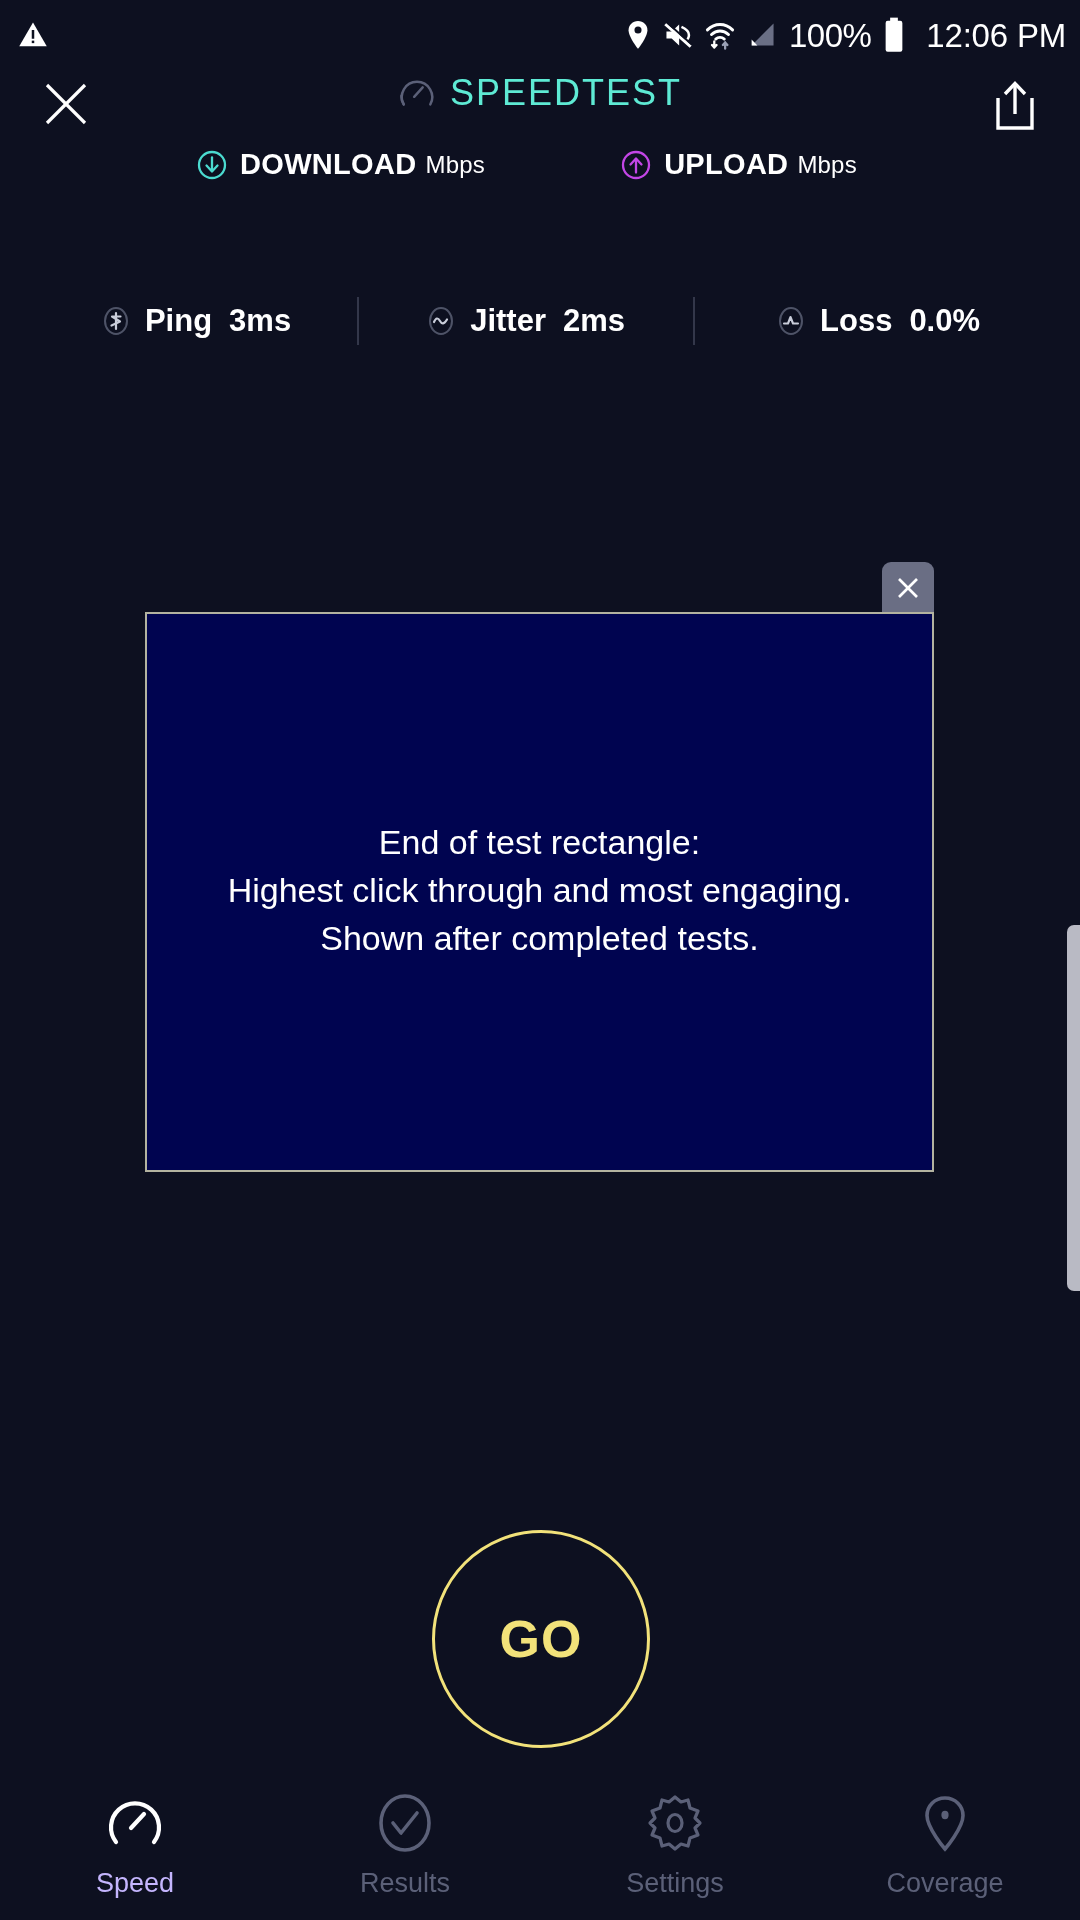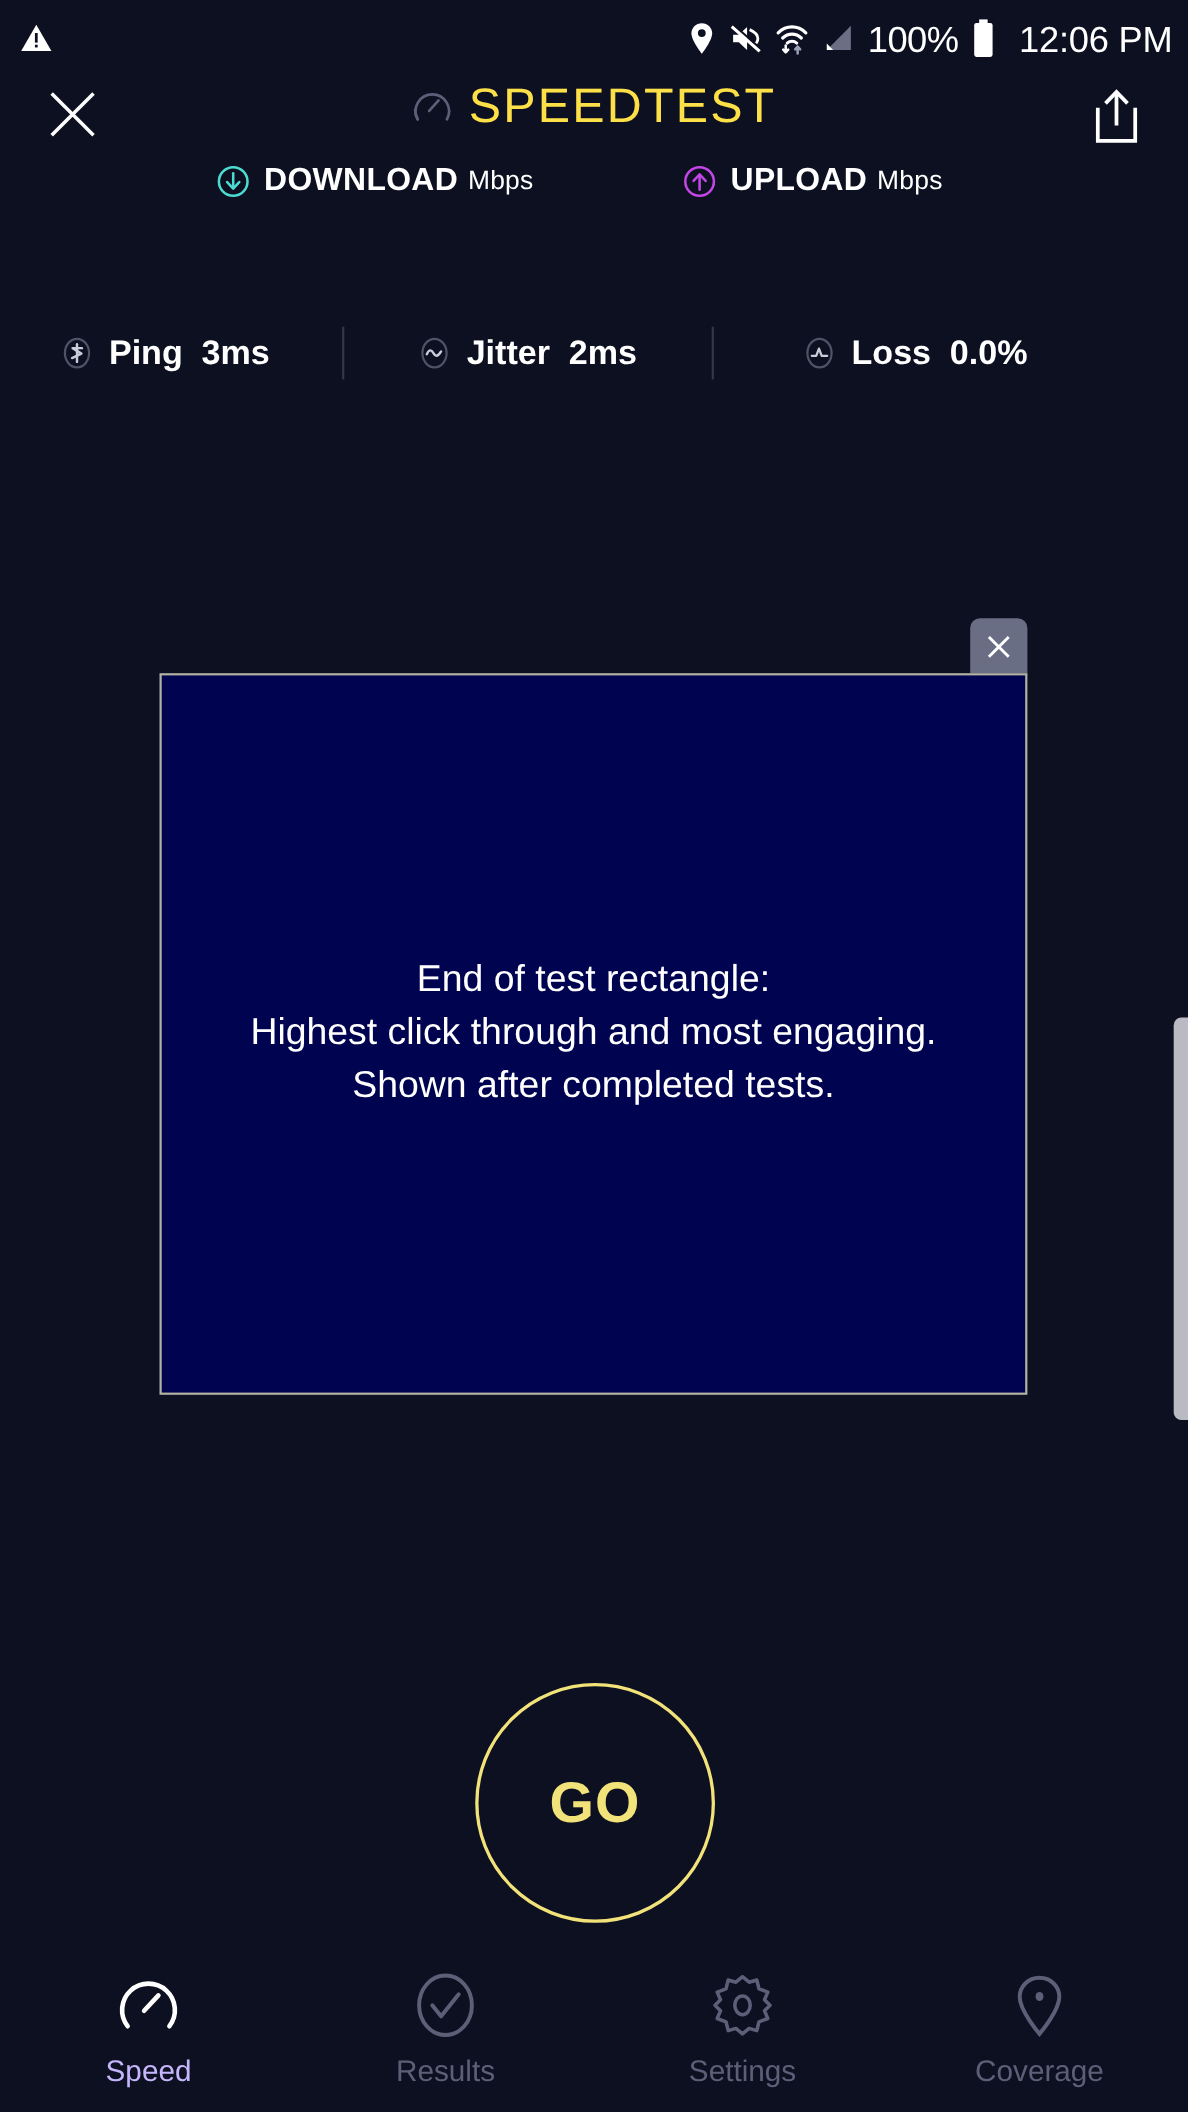--- a/index.html
+++ b/index.html
@@ -42,22 +42,22 @@
   }
   .close-x {
     position:absolute; left:42px; top:22px;
     width:48px; height:48px; cursor:pointer;
   }
   .brand {
     position:absolute; left:0; top:14px; width:1080px;
     display:flex; align-items:center; justify-content:center; gap:14px;
   }
   .brand-text {
-    font-size:44px; letter-spacing:2.0px; font-weight:400;
-    color:#fde047;
+    font-size:36px; letter-spacing:2.0px; font-weight:400;
+    color:#5eead4;
   }
   .share-btn {
     position:absolute; right:40px; top:22px;
     width:50px; height:54px; cursor:pointer;
   }
 
   
   .results { position:absolute; top:148px; left:0; width:1080px; }
   .labels-row {
     display:flex; justify-content:center; align-items:center;gap:18px;
@@ -80,21 +80,21 @@
     width:380px; text-align:center;
     font-family:"DejaVu Sans Condensed","Liberation Sans",sans-serif;
     font-size:118px; font-weight:300; color:#ffffff;
     line-height:1.0; letter-spacing:-1px;
     transform:scaleX(0.62);
   }
 
   
   .pjl {
     position:absolute; top:297px; left:0; width:1080px;
-    display:flex; align-items:center; 
+    display:flex; align-items:center; justify-content:center;
   }
   .pjl-cell {
     display:flex; align-items:center; gap:13px;
     font-size:31px; color:#ffffff;
   }
   .pjl-cell .name { font-weight:700; }
   .pjl-cell .num  { font-weight:700; margin-left:4px; }
   .pjl-sep {
     width:2px; height:48px; background:#33374a;
   }
@@ -108,21 +108,21 @@
   .ad-close {
     position:absolute; left:737px; top:0;
     width:52px; height:52px;
     background:#6a6e84;
     border-radius:9px 9px 0 0;
     cursor:pointer;
     display:flex; align-items:center; justify-content:center;
   }
   .ad-rect {
     position:absolute; left:0; top:50px;
-    width:789px; height:656px;
+    width:789px; height:560px;
     background:#000450;
     border:2px solid #b3b3a0;
     display:flex; align-items:center; justify-content:center;
   }
   .ad-text {
     font-size:34px; line-height:1.42; color:#ffffff;
     text-align:center; font-weight:400; white-space:pre-line;
     margin-top:-4px;
   }
 

